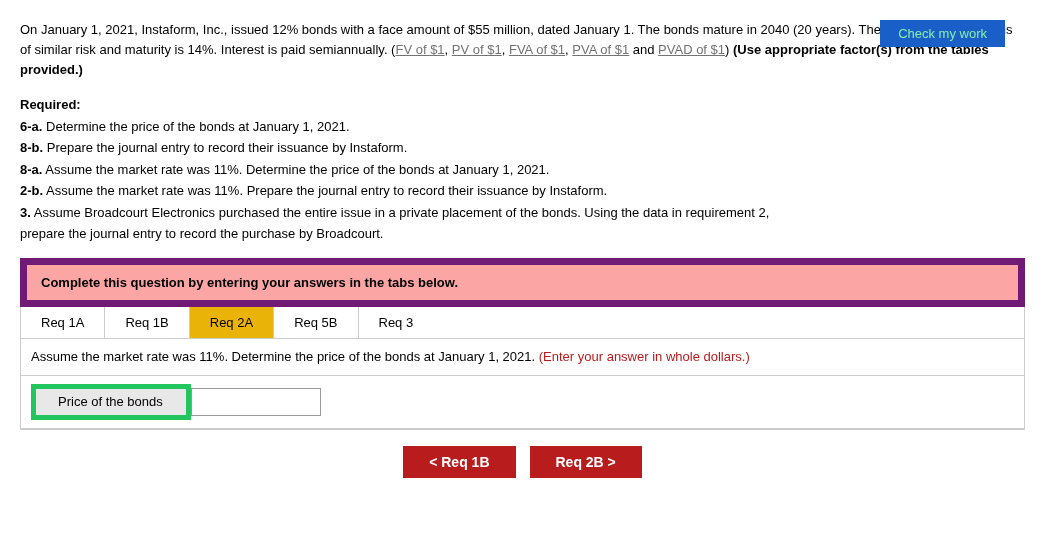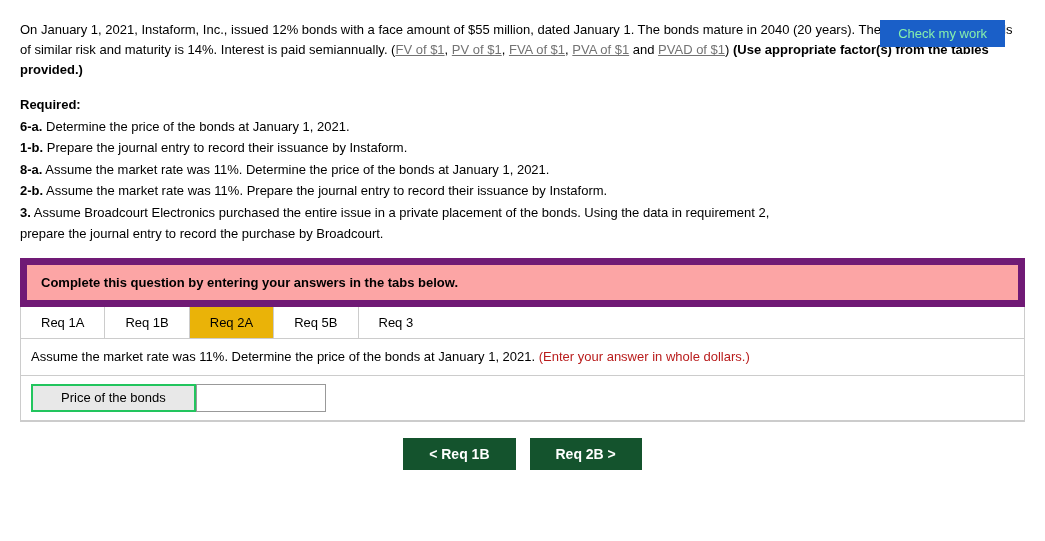--- a/index.html
+++ b/index.html
@@ -63,45 +63,45 @@
       color: #b91c1c;
     }
     .input-row {
       display: flex;
       align-items: center;
       padding: 8px 10px;
       border-bottom: 1px solid #ccc;
     }
     .input-label {
       background: #e8e8e8;
-      border: 2px solid #22c55e;
-      padding: 5px 28px;
+      border: 5px solid #22c55e;
+      padding: 5px 22px;
       font-size: 13px;
       min-width: 160px;
-      height: 28px;
+      height: 36px;
       display: flex;
       align-items: center;
     }
     .input-field {
       border: 1px solid #999;
       height: 28px;
       width: 130px;
       font-size: 13px;
       padding: 2px 6px;
       margin-left: 0;
       outline: none;
     }
     .nav-buttons {
       display: flex;
       justify-content: center;
       gap: 14px;
       padding: 16px 0 10px 0;
     }
     .nav-btn {
-      background: #14532d;
+      background: #b91c1c;
       color: #fff;
       border: none;
       padding: 8px 26px;
       font-size: 14px;
       font-weight: bold;
       cursor: pointer;
       display: flex;
       align-items: center;
       gap: 6px;
     }
@@ -130,21 +130,21 @@
 
 <div class="problem-text">
   On January 1, 2021, Instaform, Inc., issued 12% bonds with a face amount of $55 million, dated January 1. The bonds mature in 2040
   (20 years). The market yield for bonds of similar risk and maturity is 14%. Interest is paid semiannually. (<a href="#">FV of $1</a>, <a href="#">PV of $1</a>, <a href="#">FVA of $1</a>,
   <a href="#">PVA of $1</a> and <a href="#">PVAD of $1</a>) <strong>(Use appropriate factor(s) from the tables provided.)</strong>
 </div>
 
 <div class="required-section">
   <div><strong>Required:</strong></div>
   <div><strong>6-a.</strong> Determine the price of the bonds at January 1, 2021.</div>
-  <div><strong>1-b.</strong> Prepare the journal entry to record their issuance by Instaform.</div>
+  <div><strong>8-b.</strong> Prepare the journal entry to record their issuance by Instaform.</div>
   <div><strong>8-a.</strong> Assume the market rate was 11%. Determine the price of the bonds at January 1, 2021.</div>
   <div><strong>2-b.</strong> Assume the market rate was 11%. Prepare the journal entry to record their issuance by Instaform.</div>
   <div><strong>3.</strong> Assume Broadcourt Electronics purchased the entire issue in a private placement of the bonds. Using the data in requirement 2,<br>prepare the journal entry to record the purchase by Broadcourt.</div>
 </div>
 
 <div class="complete-banner">Complete this question by entering your answers in the tabs below.</div>
 
 <div class="tabs-container">
   <div class="tabs-row">
     <div class="tab">Req 1A</div>

